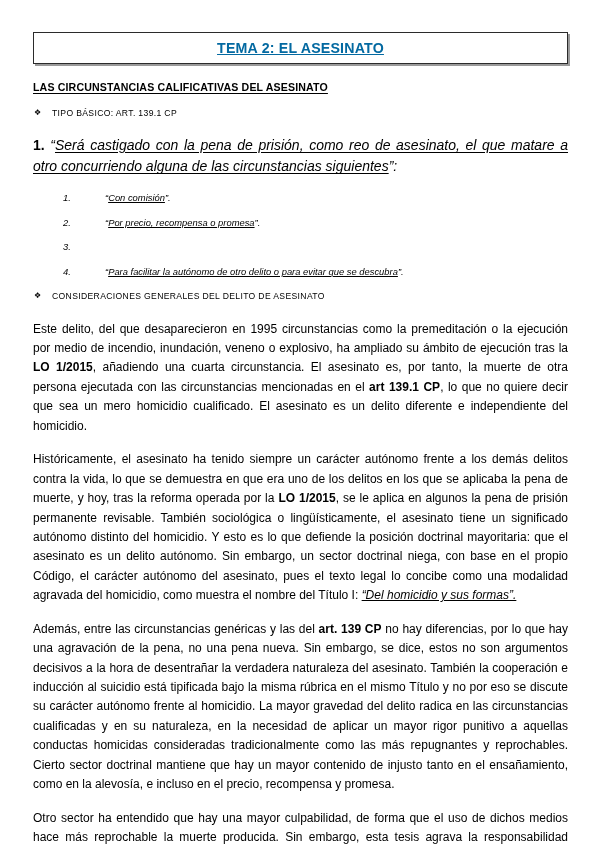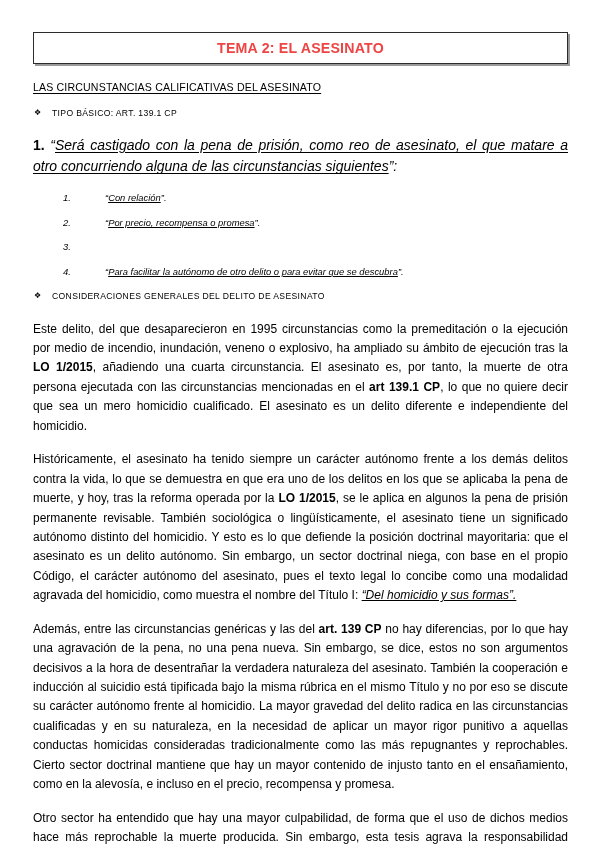--- a/index.html
+++ b/index.html
@@ -42,28 +42,29 @@
     display: flex;
     align-items: center;
     justify-content: center;
     background: #ffffff;
   }
   .title-text {
     font-size: 14.2px;
     font-weight: bold;
     letter-spacing: 0.2px;
     line-height: 1;
-    color: #ef4444;
+    color: #0369a1;
+    text-decoration: underline;
   }
 
   
   .section-heading {
     margin-top: 17px;
     font-size: 10.6px;
-    font-weight: normal;
+    font-weight: bold;
     text-decoration: underline;
     text-underline-offset: 2px;
     letter-spacing: 0.15px;
   }
 
   
   .bullet-line {
     display: flex;
     align-items: flex-start;
     font-size: 8.6px;
@@ -154,21 +155,21 @@
     </div>
 
     <div class="article-quote">
       <span class="num">1.</span>
       <span class="quoted"><span>“</span><u>Será castigado con la pena de prisión, como reo de asesinato, el que matare a otro concurriendo alguna de las circunstancias siguientes</u><span>”:</span></span>
     </div>
 
     <ol class="sub-list">
       <li>
         <span class="sub-num">1.</span>
-        <span class="sub-text"><span>“</span><u>Con relación</u><span>”.</span></span>
+        <span class="sub-text"><span>“</span><u>Con comisión</u><span>”.</span></span>
       </li>
       <li>
         <span class="sub-num">2.</span>
         <span class="sub-text"><span>“</span><u>Por precio, recompensa o promesa</u><span>”.</span></span>
       </li>
       <li>
         <span class="sub-num">3.</span>
       </li>
       <li>
         <span class="sub-num">4.</span>

